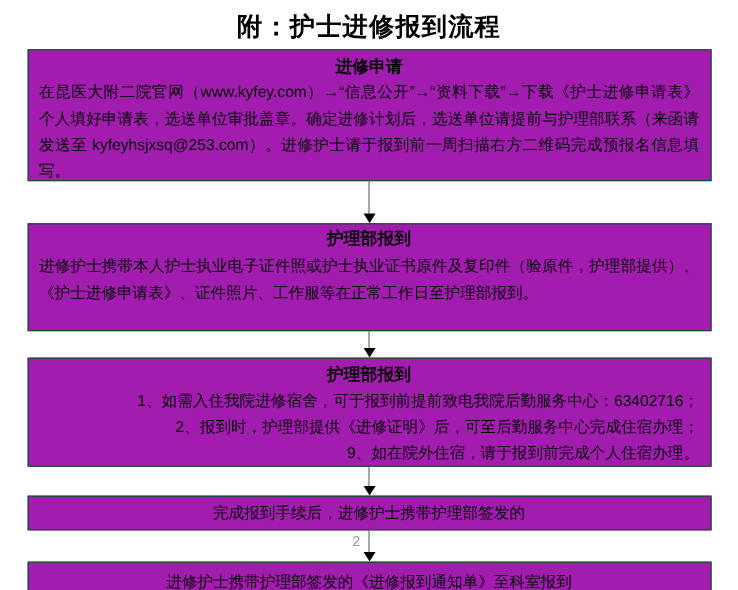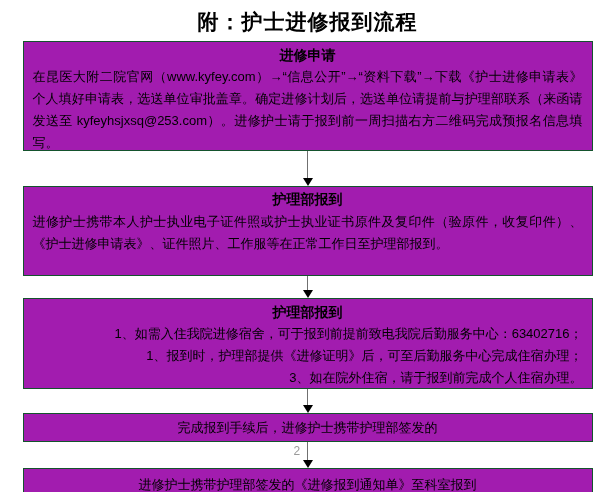--- a/index.html
+++ b/index.html
@@ -92,33 +92,33 @@
     <div class="bd">在昆医大附二院官网（www.kyfey.com）→“信息公开”→“资料下载”→下载《护士进修申请表》 个人填好申请表，选送单位审批盖章。确定进修计划后，选送单位请提前与护理部联系（来函请发送至 kyfeyhsjxsq@253.com）。进修护士请于报到前一周扫描右方二维码完成预报名信息填写。</div>
   </div>
 
   <div class="arrow a1">
     <div class="stem"></div>
     <div class="head"></div>
   </div>
 
   <div class="fbox box-registration">
     <div class="hd">护理部报到</div>
-    <div class="bd">进修护士携带本人护士执业电子证件照或护士执业证书原件及复印件（验原件，收复印件）、《护士进修申请表》、证件照片、工作服等在正常工作日至护理部报到。</div>
+    <div class="bd">进修护士携带本人护士执业电子证件照或护士执业证书原件及复印件（验原件，护理部提供）、《护士进修申请表》、证件照片、工作服等在正常工作日至护理部报到。</div>
   </div>
 
   <div class="arrow a2">
     <div class="stem"></div>
     <div class="head"></div>
   </div>
 
   <div class="fbox box-accommodation">
     <div class="hd">护理部报到</div>
     <div class="line">1、如需入住我院进修宿舍，可于报到前提前致电我院后勤服务中心：63402716；</div>
-    <div class="line">1、报到时，护理部提供《进修证明》后，可至后勤服务中心完成住宿办理；</div>
-    <div class="line">3、如在院外住宿，请于报到前完成个人住宿办理。</div>
+    <div class="line">2、报到时，护理部提供《进修证明》后，可至后勤服务中心完成住宿办理；</div>
+    <div class="line">9、如在院外住宿，请于报到前完成个人住宿办理。</div>
   </div>
 
   <div class="arrow a3">
     <div class="stem"></div>
     <div class="head"></div>
   </div>
 
   <div class="fbox box-notify">
     <div class="single-line">完成报到手续后，进修护士携带护理部签发的</div>
   </div>

